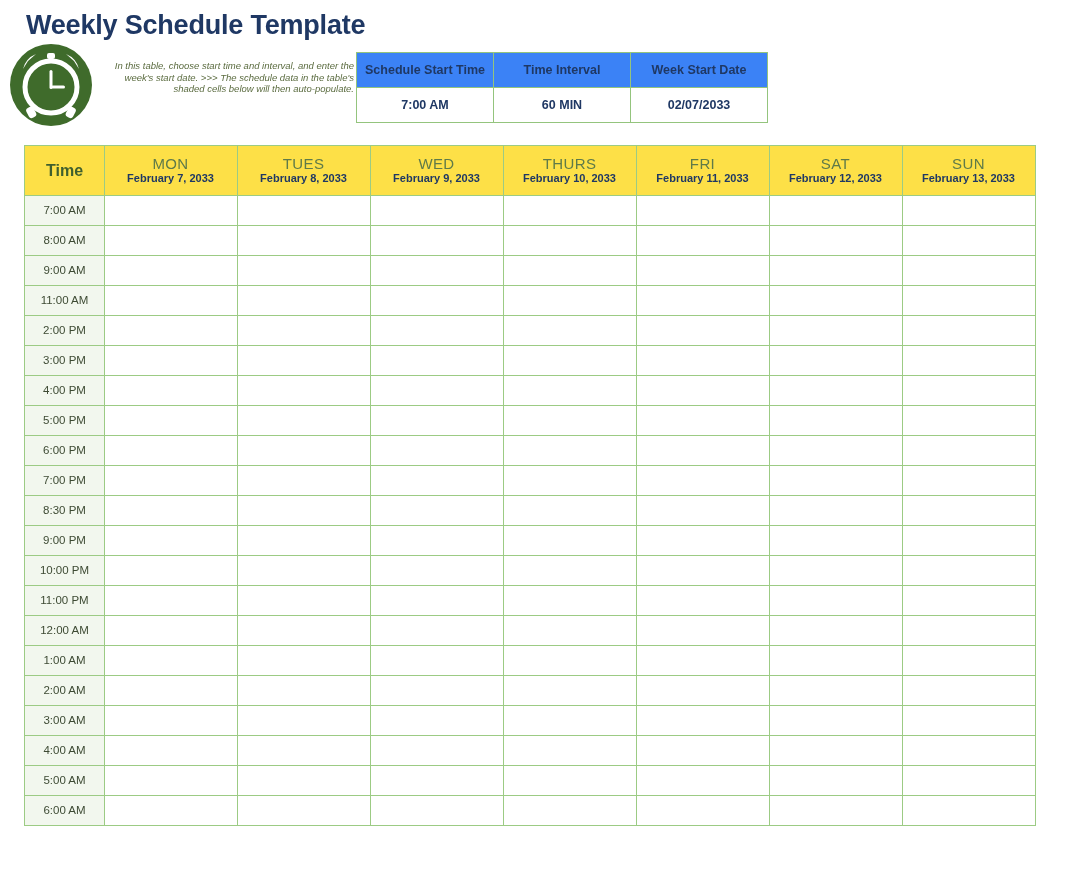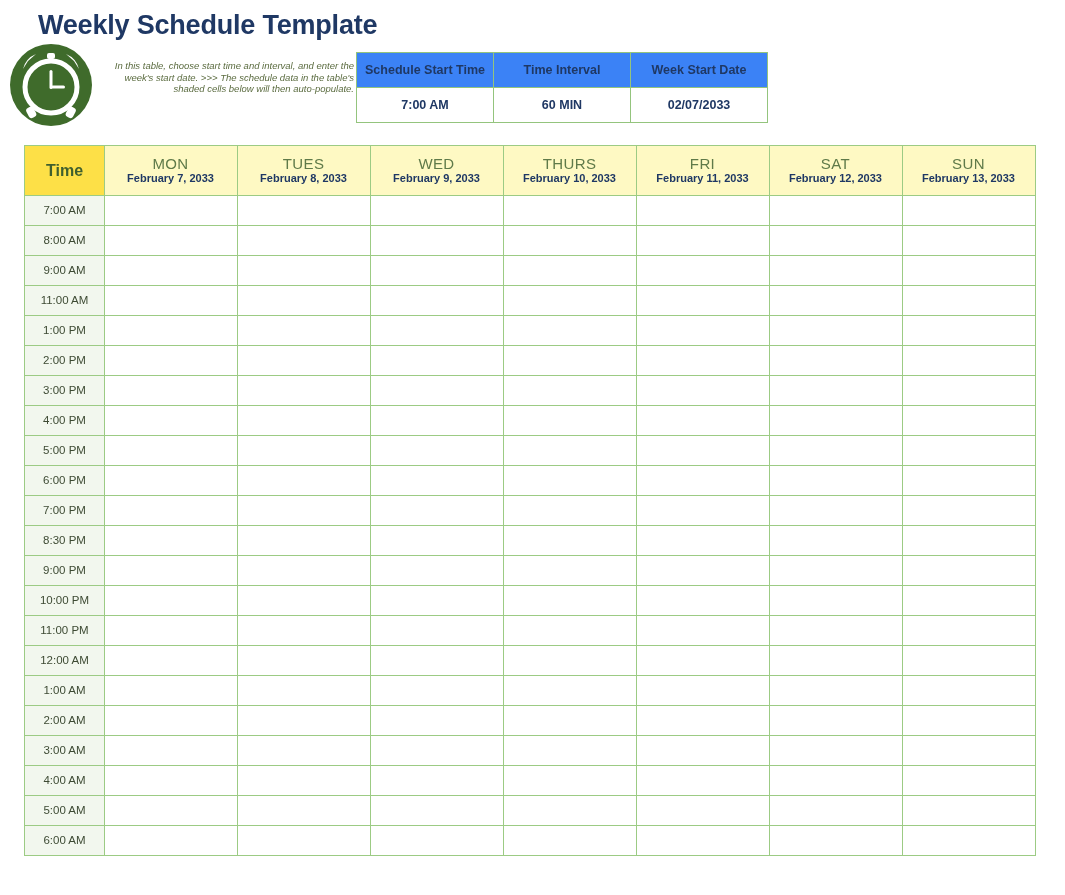--- a/index.html
+++ b/index.html
@@ -23,21 +23,20 @@
   }
   
   .title {
     position: absolute;
     left: 26px;
     top: 10px;
     font-size: 27px;
     font-weight: bold;
     color: #1f3864;
     letter-spacing: -0.2px;
-    margin-left: 12px;
   }
   
   .topinfo {
     position: absolute;
     left: 10px;
     top: 44px;
     width: 760px;
     height: 82px;
   }
   .clock-wrap {
@@ -102,21 +101,21 @@
   .hdr-time {
     background: #fde047;
     color: #3f5f2e;
     font-size: 16px;
     font-weight: bold;
     text-align: center;
     height: 44px;
     vertical-align: middle;
   }
   .hdr-day {
-    background: #fef9c3;
+    background: #fde047;
     text-align: center;
     height: 44px;
     vertical-align: middle;
     padding: 2px 1px 3px 0;
   }
   .hdr-day .dayname {
     display: block;
     font-size: 15px;
     color: #5f7a49;
     font-weight: normal;
@@ -271,30 +270,20 @@
           <td class="time-cell">11:00 AM</td>
           <td class="slot-cell"></td>
           <td class="slot-cell"></td>
           <td class="slot-cell"></td>
           <td class="slot-cell"></td>
           <td class="slot-cell"></td>
           <td class="slot-cell"></td>
           <td class="slot-cell"></td>
         </tr>
         <tr>
-          <td class="time-cell">1:00 PM</td>
-          <td class="slot-cell"></td>
-          <td class="slot-cell"></td>
-          <td class="slot-cell"></td>
-          <td class="slot-cell"></td>
-          <td class="slot-cell"></td>
-          <td class="slot-cell"></td>
-          <td class="slot-cell"></td>
-        </tr>
-        <tr>
           <td class="time-cell">2:00 PM</td>
           <td class="slot-cell"></td>
           <td class="slot-cell"></td>
           <td class="slot-cell"></td>
           <td class="slot-cell"></td>
           <td class="slot-cell"></td>
           <td class="slot-cell"></td>
           <td class="slot-cell"></td>
         </tr>
         <tr>

